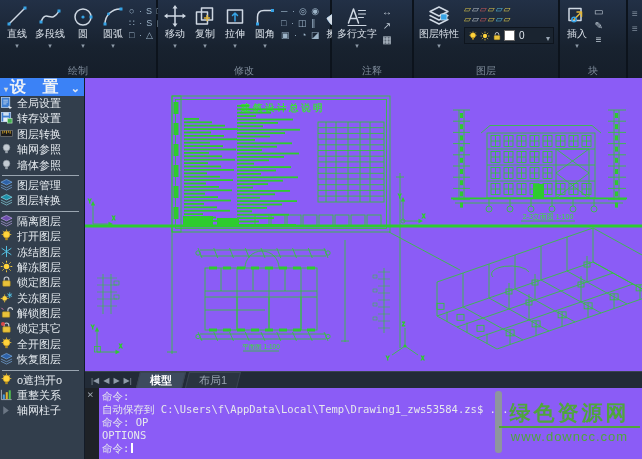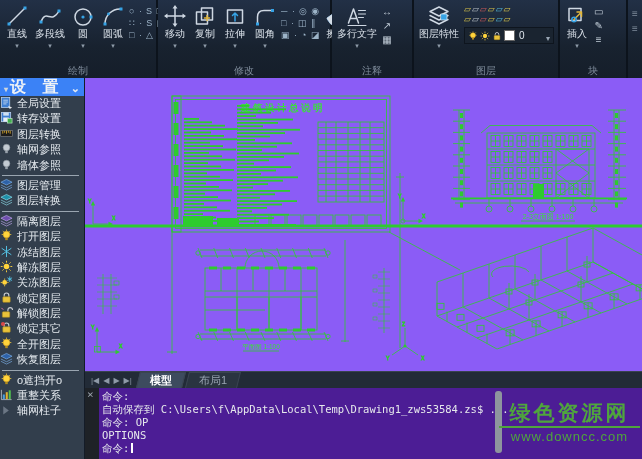--- a/index.html
+++ b/index.html
@@ -71,21 +71,21 @@
   .i-first::after{content:"|◀"}
   .i-prev::after{content:"◀"}
   .i-next::after{content:"▶"}
   .i-last::after{content:"▶|"}
   .tab{position:relative;height:15px;line-height:15px;padding:0 11px;font-size:11px;color:#9aa5b2;
        transform:skewX(-14deg);background:#2a3440;margin-right:3px;border:1px solid #3a4450;border-bottom:none}
   .tab .t{display:inline-block;transform:skewX(14deg);white-space:nowrap}
   .tab.active{background:#3d4b5e;color:#fff;font-weight:bold}
 
   
-  .cmd{position:absolute;left:85px;top:388px;width:557px;height:71px;background:#4c1d95;
+  .cmd{position:absolute;left:85px;top:388px;width:557px;height:71px;background:#8b5cf6;
        font-family:"DejaVu Sans Mono","Liberation Mono",monospace;font-size:10.5px;color:#e6e9ec}
   .cmd-gutter{position:absolute;left:0;top:0;width:14px;height:100%;background:#1e2227}
   .cmd-close{position:absolute;left:2px;top:0;color:#9aa2ab;font-size:11px}
   .cmd-close::after{content:"×"}
   .cmd-lines{position:absolute;left:17px;top:2px;right:4px}
   .cmd-line{height:13px;line-height:13px;white-space:pre;overflow:hidden}
   .cursor{display:inline-block;width:2px;height:10px;background:#fff;vertical-align:-1px;margin-left:2px}
   .scrollbar{position:absolute;left:495px;top:391px;width:7px;height:62px;background:#8e959e;
              border-radius:3px;z-index:4}
 
@@ -465,29 +465,29 @@
         <span>冻结图层</span>
       </div>
       <div class="sb-item">
         <svg class="sb-ic">
           <use href="#sym-sun"></use>
         </svg>
         <span>解冻图层</span>
       </div>
       <div class="sb-item">
         <svg class="sb-ic">
+          <use href="#sym-lock"></use>
+        </svg>
+        <span>锁定图层</span>
+      </div>
+      <div class="sb-item">
+        <svg class="sb-ic">
           <use href="#sym-sun-snow"></use>
         </svg>
         <span>关冻图层</span>
-      </div>
-      <div class="sb-item">
-        <svg class="sb-ic">
-          <use href="#sym-lock"></use>
-        </svg>
-        <span>锁定图层</span>
       </div>
       <div class="sb-item">
         <svg class="sb-ic">
           <use href="#sym-lock-open"></use>
         </svg>
         <span>解锁图层</span>
       </div>
       <div class="sb-item">
         <svg class="sb-ic">
           <use href="#sym-lock-red"></use>

